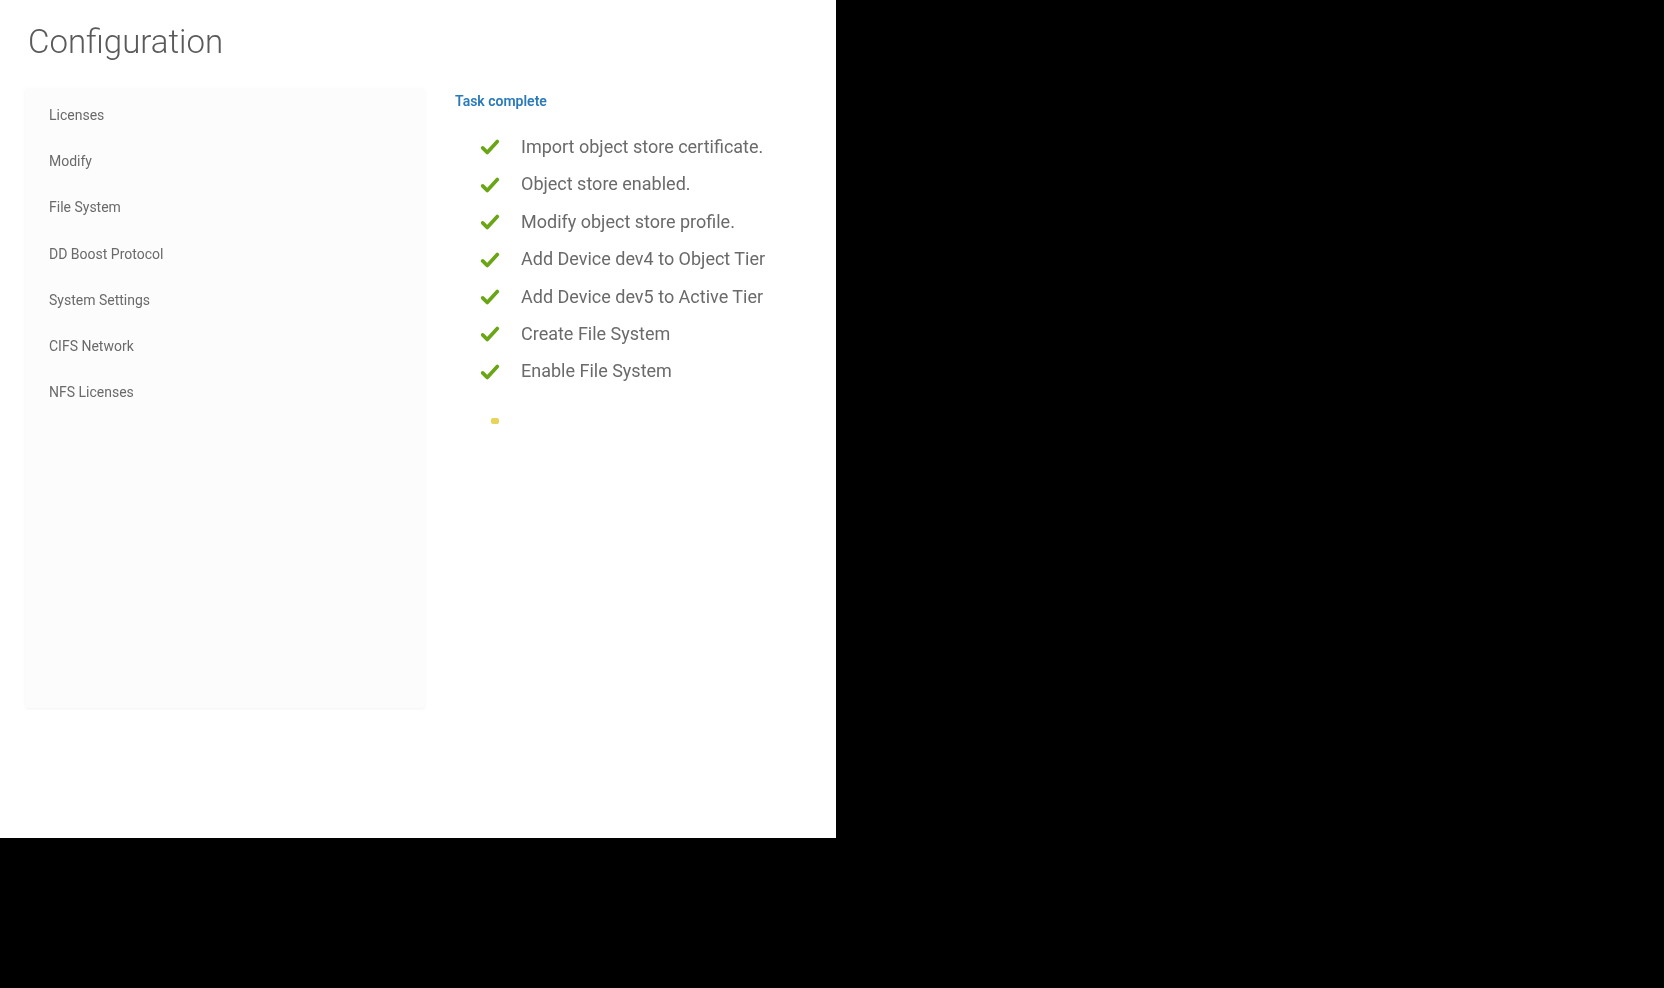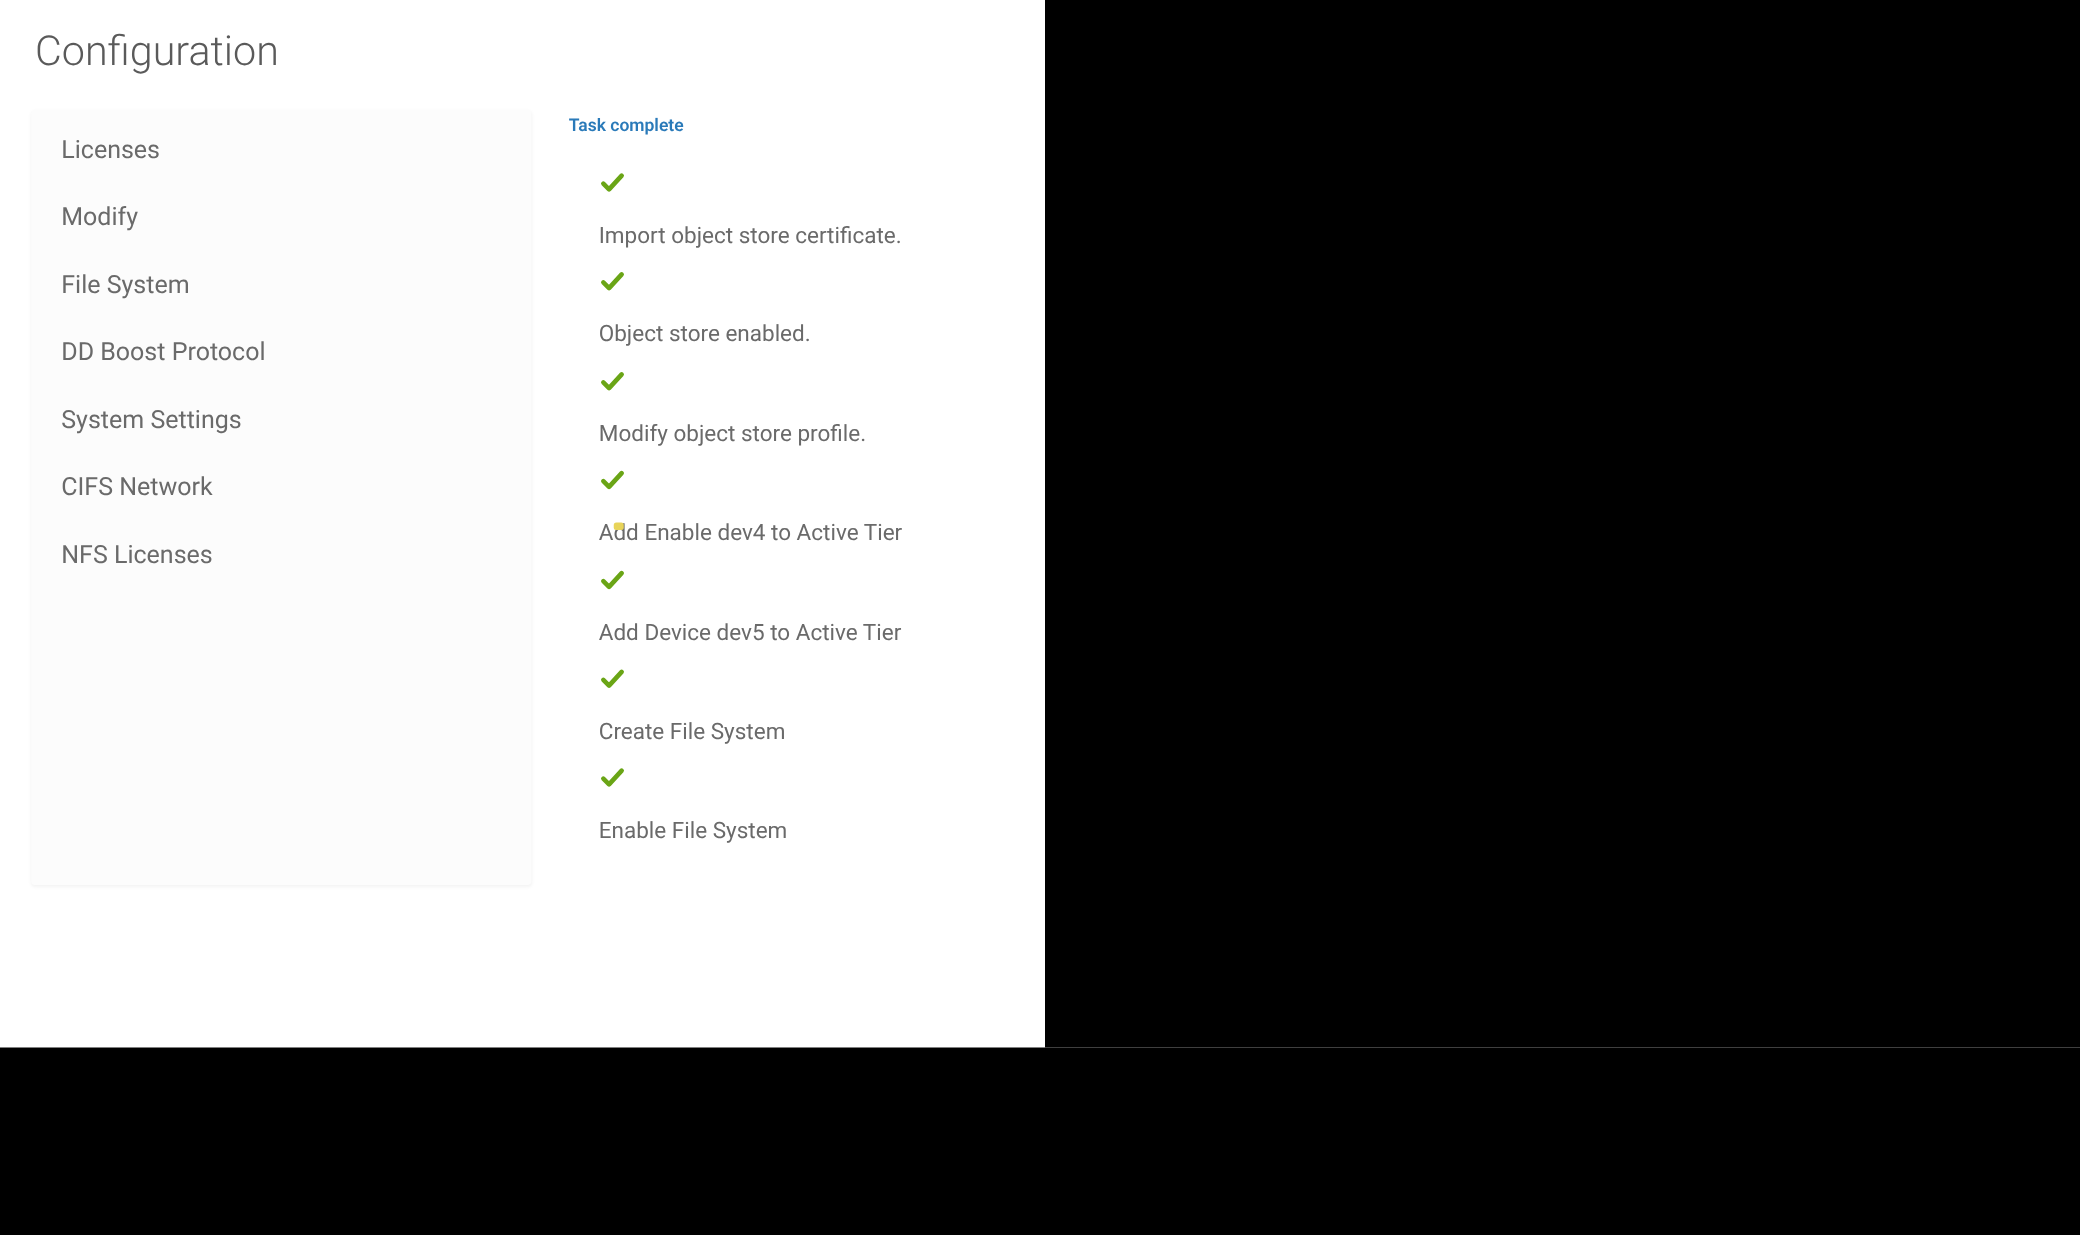--- a/index.html
+++ b/index.html
@@ -52,21 +52,21 @@
       left: 25px;
       top: 88px;
       width: 400px;
       height: 620px;
       background: #fcfcfc;
       border-radius: 3px;
       box-shadow: 0 1px 3px rgba(0,0,0,0.05);
     }
     .sidebar-item {
       padding: 14px 24px;
-      font-size: 20px;
+      font-size: 14px;
       color: #6a6a6a;
       cursor: pointer;
       line-height: 1.3;
     }
     .sidebar-item:first-child {
       padding-top: 18px;
     }
     .main-panel {
       position: absolute;
       left: 455px;
@@ -78,24 +78,23 @@
       font-weight: 600;
       color: #2a7ab9;
       margin-bottom: 26px;
     }
     .task-list {
       list-style: none;
       padding-left: 24px;
     }
     .task-item {
       display: flex;
-      align-items: flex-start;
+      align-items: flex-end;
       margin-bottom: 14px;
       gap: 20px;
-      flex-direction: column;
     }
     .check-icon {
       width: 22px;
       height: 22px;
       flex-shrink: 0;
       display: inline-flex;
       align-items: center;
       justify-content: center;
     }
     .check-icon svg {
@@ -173,21 +172,21 @@
             </svg>
         </span>
         <span class="task-text">Modify object store profile.</span>
       </li>
       <li class="task-item">
         <span class="check-icon">
           <svg viewBox="0 0 24 24">
               <path d="M4 13 L9 18 L20 6" fill="none" stroke="#6aa516" stroke-width="4" stroke-linecap="round" stroke-linejoin="round"></path>
             </svg>
         </span>
-        <span class="task-text">Add Enable dev4 to Active Tier</span>
+        <span class="task-text">Add Device dev4 to Object Tier</span>
       </li>
       <li class="task-item">
         <span class="check-icon">
           <svg viewBox="0 0 24 24">
               <path d="M4 13 L9 18 L20 6" fill="none" stroke="#6aa516" stroke-width="4" stroke-linecap="round" stroke-linejoin="round"></path>
             </svg>
         </span>
         <span class="task-text">Add Device dev5 to Active Tier</span>
       </li>
       <li class="task-item">

